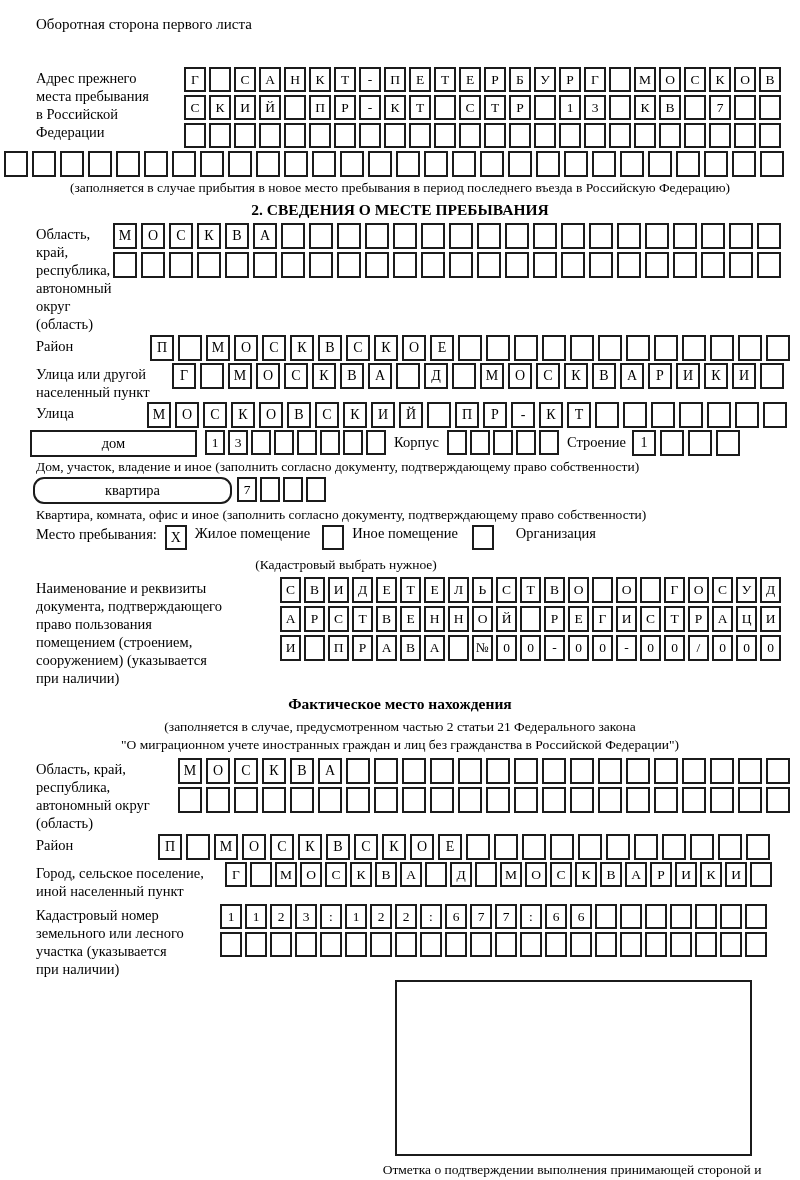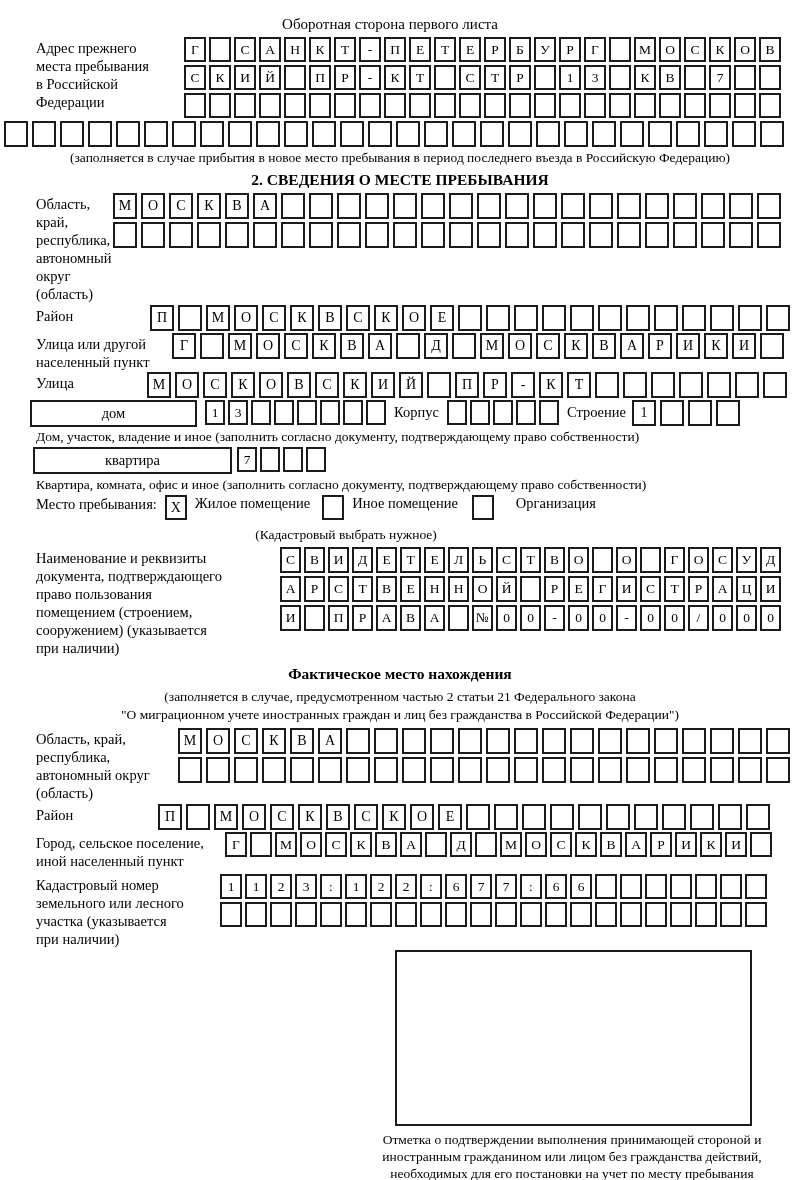--- a/index.html
+++ b/index.html
@@ -1,18 +1,18 @@
 <!DOCTYPE html>
 <html><head>
 <meta charset="utf-8">
 <style>
   html,body { margin:0; padding:0; background:#fff; }
   body { width:800px; height:1180px; color:#000; font-family:"Liberation Serif", serif; overflow:hidden; }
   .page { box-sizing:border-box; padding:16px 10px 0 36px; }
-  .top-note { text-align:center; padding-right:46px; font-size:15px; margin-bottom:4px; }
+  .top-note { text-align:left; padding-right:46px; font-size:15px; margin-bottom:34px; }
   .frow { display:flex; align-items:flex-start; margin-bottom:3px; }
   .flabel { flex:none; font-size:14.5px; line-height:18px; white-space:pre-line; padding-top:2px; }
   .inline-label { flex:none; font-size:14.5px; padding-top:4px; }
   .cellcol { display:flex; flex-direction:column; gap:3px; }
   .cells { display:flex; gap:4px; }
   .cells.sm { gap:3px; }
   .cell { box-sizing:border-box; flex:none; width:24px; height:26px; border:2px solid #1b1b1b;
           display:flex; align-items:center; justify-content:center; font-size:14px; line-height:1; background:#fff; }
   .cell.k { width:22px; height:25px; font-size:13.5px; }
   .cell.m { width:21px; height:26px; font-size:13.5px; }
@@ -20,21 +20,21 @@
   .note { font-size:13.5px; line-height:17px; }
   .centerwrap { margin-left:-26px; text-align:center; }
   .title { font-size:15.5px; font-weight:bold; }
   .mb1{margin-bottom:1px}.mb2{margin-bottom:2px}.mb4{margin-bottom:4px}.mb5{margin-bottom:5px}
   .lw77{width:77px}.lw111{width:111px}.lw114{width:114px}.lw122{width:122px}.lw136{width:136px}
   .lw142{width:142px}.lw148{width:148px}.lw184{width:184px}.lw189{width:189px}.lw220{width:220px}
   .row4 { margin:3px 0 2px -32px; }
   .wbox { box-sizing:border-box; flex:none; border:2px solid #1b1b1b; height:27px;
           display:flex; align-items:center; justify-content:center; font-size:14.5px; background:#fff; }
   .dombox { width:167px; margin-left:-6px; margin-right:8px; }
-  .kvartbox { width:199px; margin-left:-3px; margin-right:5px; }
+  .kvartbox { width:199px; margin-left:-3px; margin-right:5px;border-radius:11px; }
   .gap8 { margin-left:8px; } .gap6 { margin-left:6px; }
   .mesto-row { display:flex; align-items:flex-start; margin-bottom:6px; }
   .mesto-row .flabel { padding-top:0; }
   .checkbox { box-sizing:border-box; flex:none; width:22px; height:25px; border:2px solid #1b1b1b;
               display:flex; align-items:center; justify-content:center; font-size:14px; background:#fff; }
   .opt { font-size:14.5px; }
   .mesto-note { width:620px; text-align:center; }
   .doc-block { margin-bottom:8px;gap:24px; }
   .stampbox { box-sizing:border-box; width:357px; height:176px; border:2px solid #1b1b1b; margin-left:359px; margin-top:2px; }
   .stampnote { width:440px; margin-left:316px; text-align:center; margin-top:5px; }

